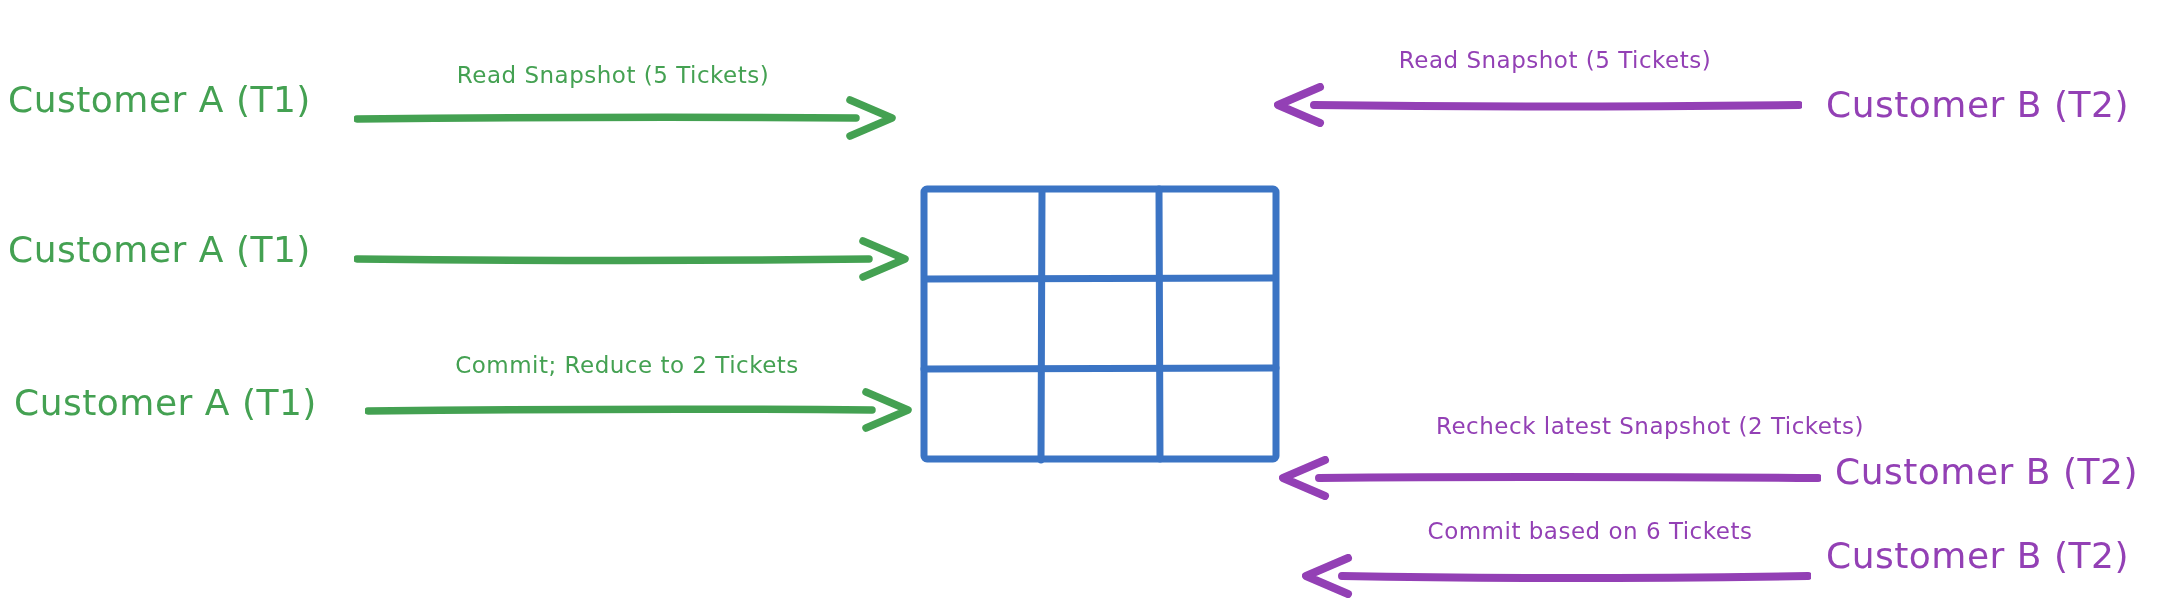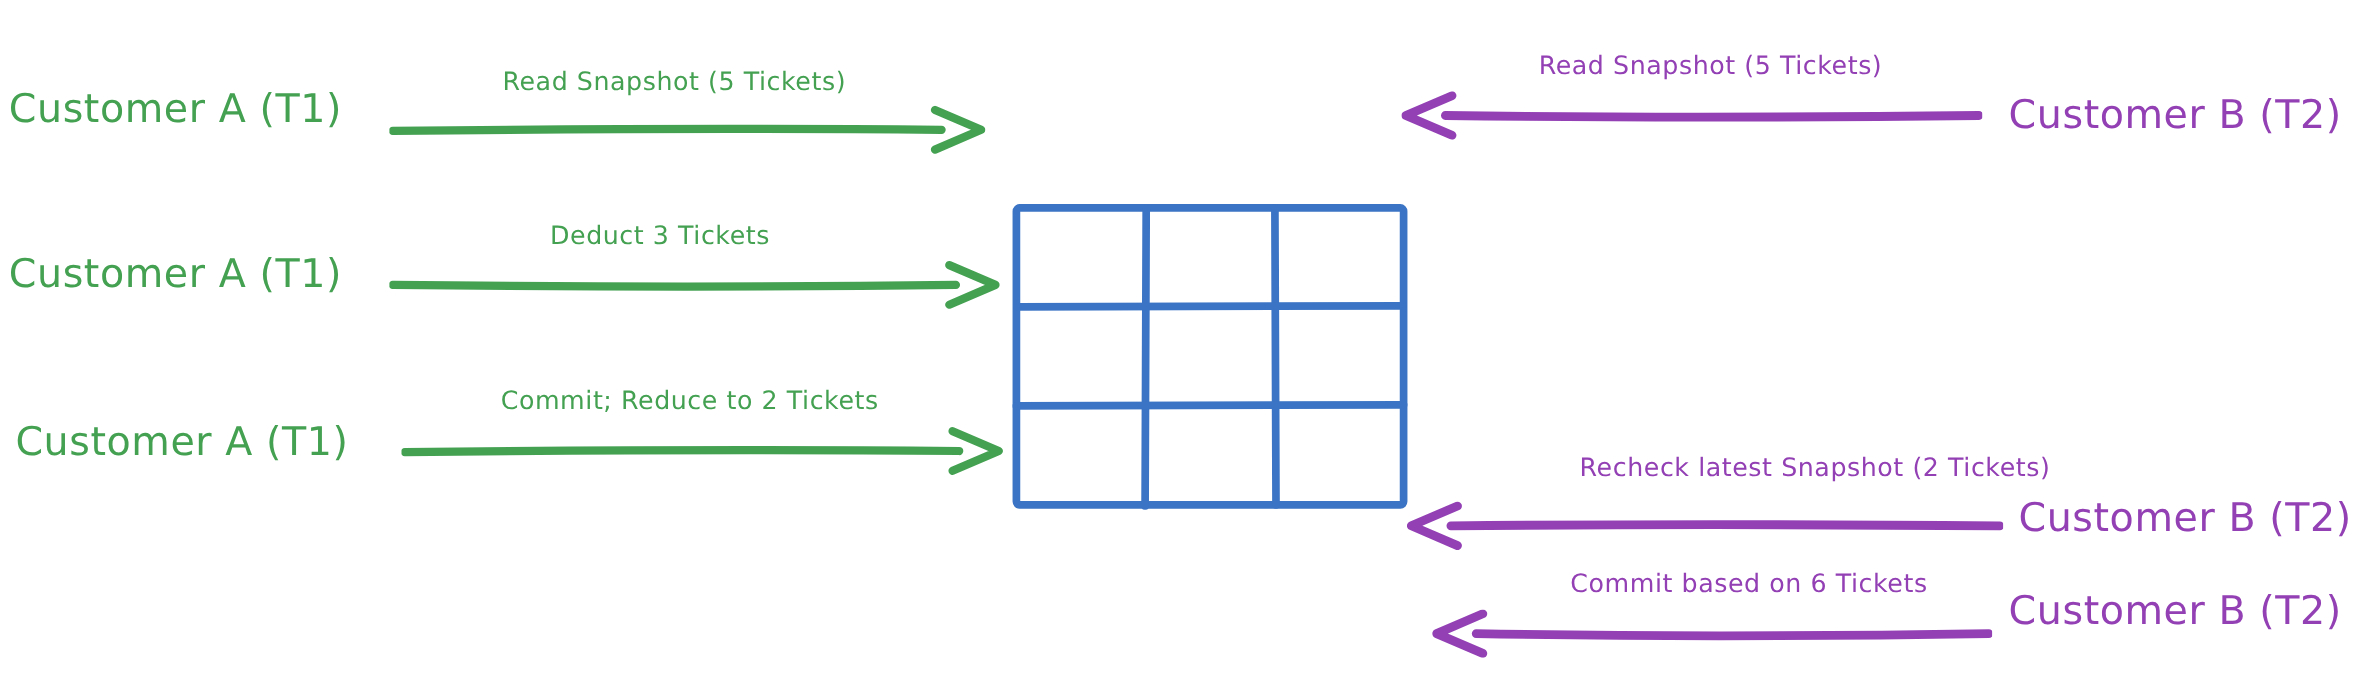--- a/index.html
+++ b/index.html
@@ -35,21 +35,20 @@
 <div id="canvas">
 
   <div class="abs actor green-ink" style="left:8px; top:78px;">Customer A (T1)</div>
   <div class="abs msg-label green-ink" style="left:363px; top:55px; width:500px;">Read Snapshot (5 Tickets)</div>
   <svg class="abs green-ink" style="left:354px; top:96px; color:var(--green,#44a152);" width="542" height="44" viewBox="0 0 542 44">
     <path d="M3 23 Q 270 20 502 22" fill="none" stroke="currentColor" stroke-width="7.5" stroke-linecap="round"></path>
     <polyline points="496,4 538,22 496,40" fill="none" stroke="currentColor" stroke-width="7.5" stroke-linecap="round" stroke-linejoin="round"></polyline>
   </svg>
 
   <div class="abs actor green-ink" style="left:8px; top:228px;">Customer A (T1)</div>
-  <div class="abs msg-label green-ink" style="left:400px; top:195px; width:400px;">Deduct 3 Tickets</div>
   <svg class="abs" style="left:354px; top:237px; color:var(--green,#44a152);" width="555" height="44" viewBox="0 0 555 44">
     <path d="M3 22 Q 280 25 515 22" fill="none" stroke="currentColor" stroke-width="7.5" stroke-linecap="round"></path>
     <polyline points="509,4 551,22 509,40" fill="none" stroke="currentColor" stroke-width="7.5" stroke-linecap="round" stroke-linejoin="round"></polyline>
   </svg>
 
   <div class="abs actor green-ink" style="left:14px; top:381px;">Customer A (T1)</div>
   <div class="abs msg-label green-ink" style="left:377px; top:345px; width:500px;">Commit; Reduce to 2 Tickets</div>
   <svg class="abs" style="left:365px; top:388px; color:var(--green,#44a152);" width="547" height="44" viewBox="0 0 547 44">
     <path d="M3 23 Q 275 20 507 22" fill="none" stroke="currentColor" stroke-width="7.5" stroke-linecap="round"></path>
     <polyline points="501,4 543,22 501,40" fill="none" stroke="currentColor" stroke-width="7.5" stroke-linecap="round" stroke-linejoin="round"></polyline>

